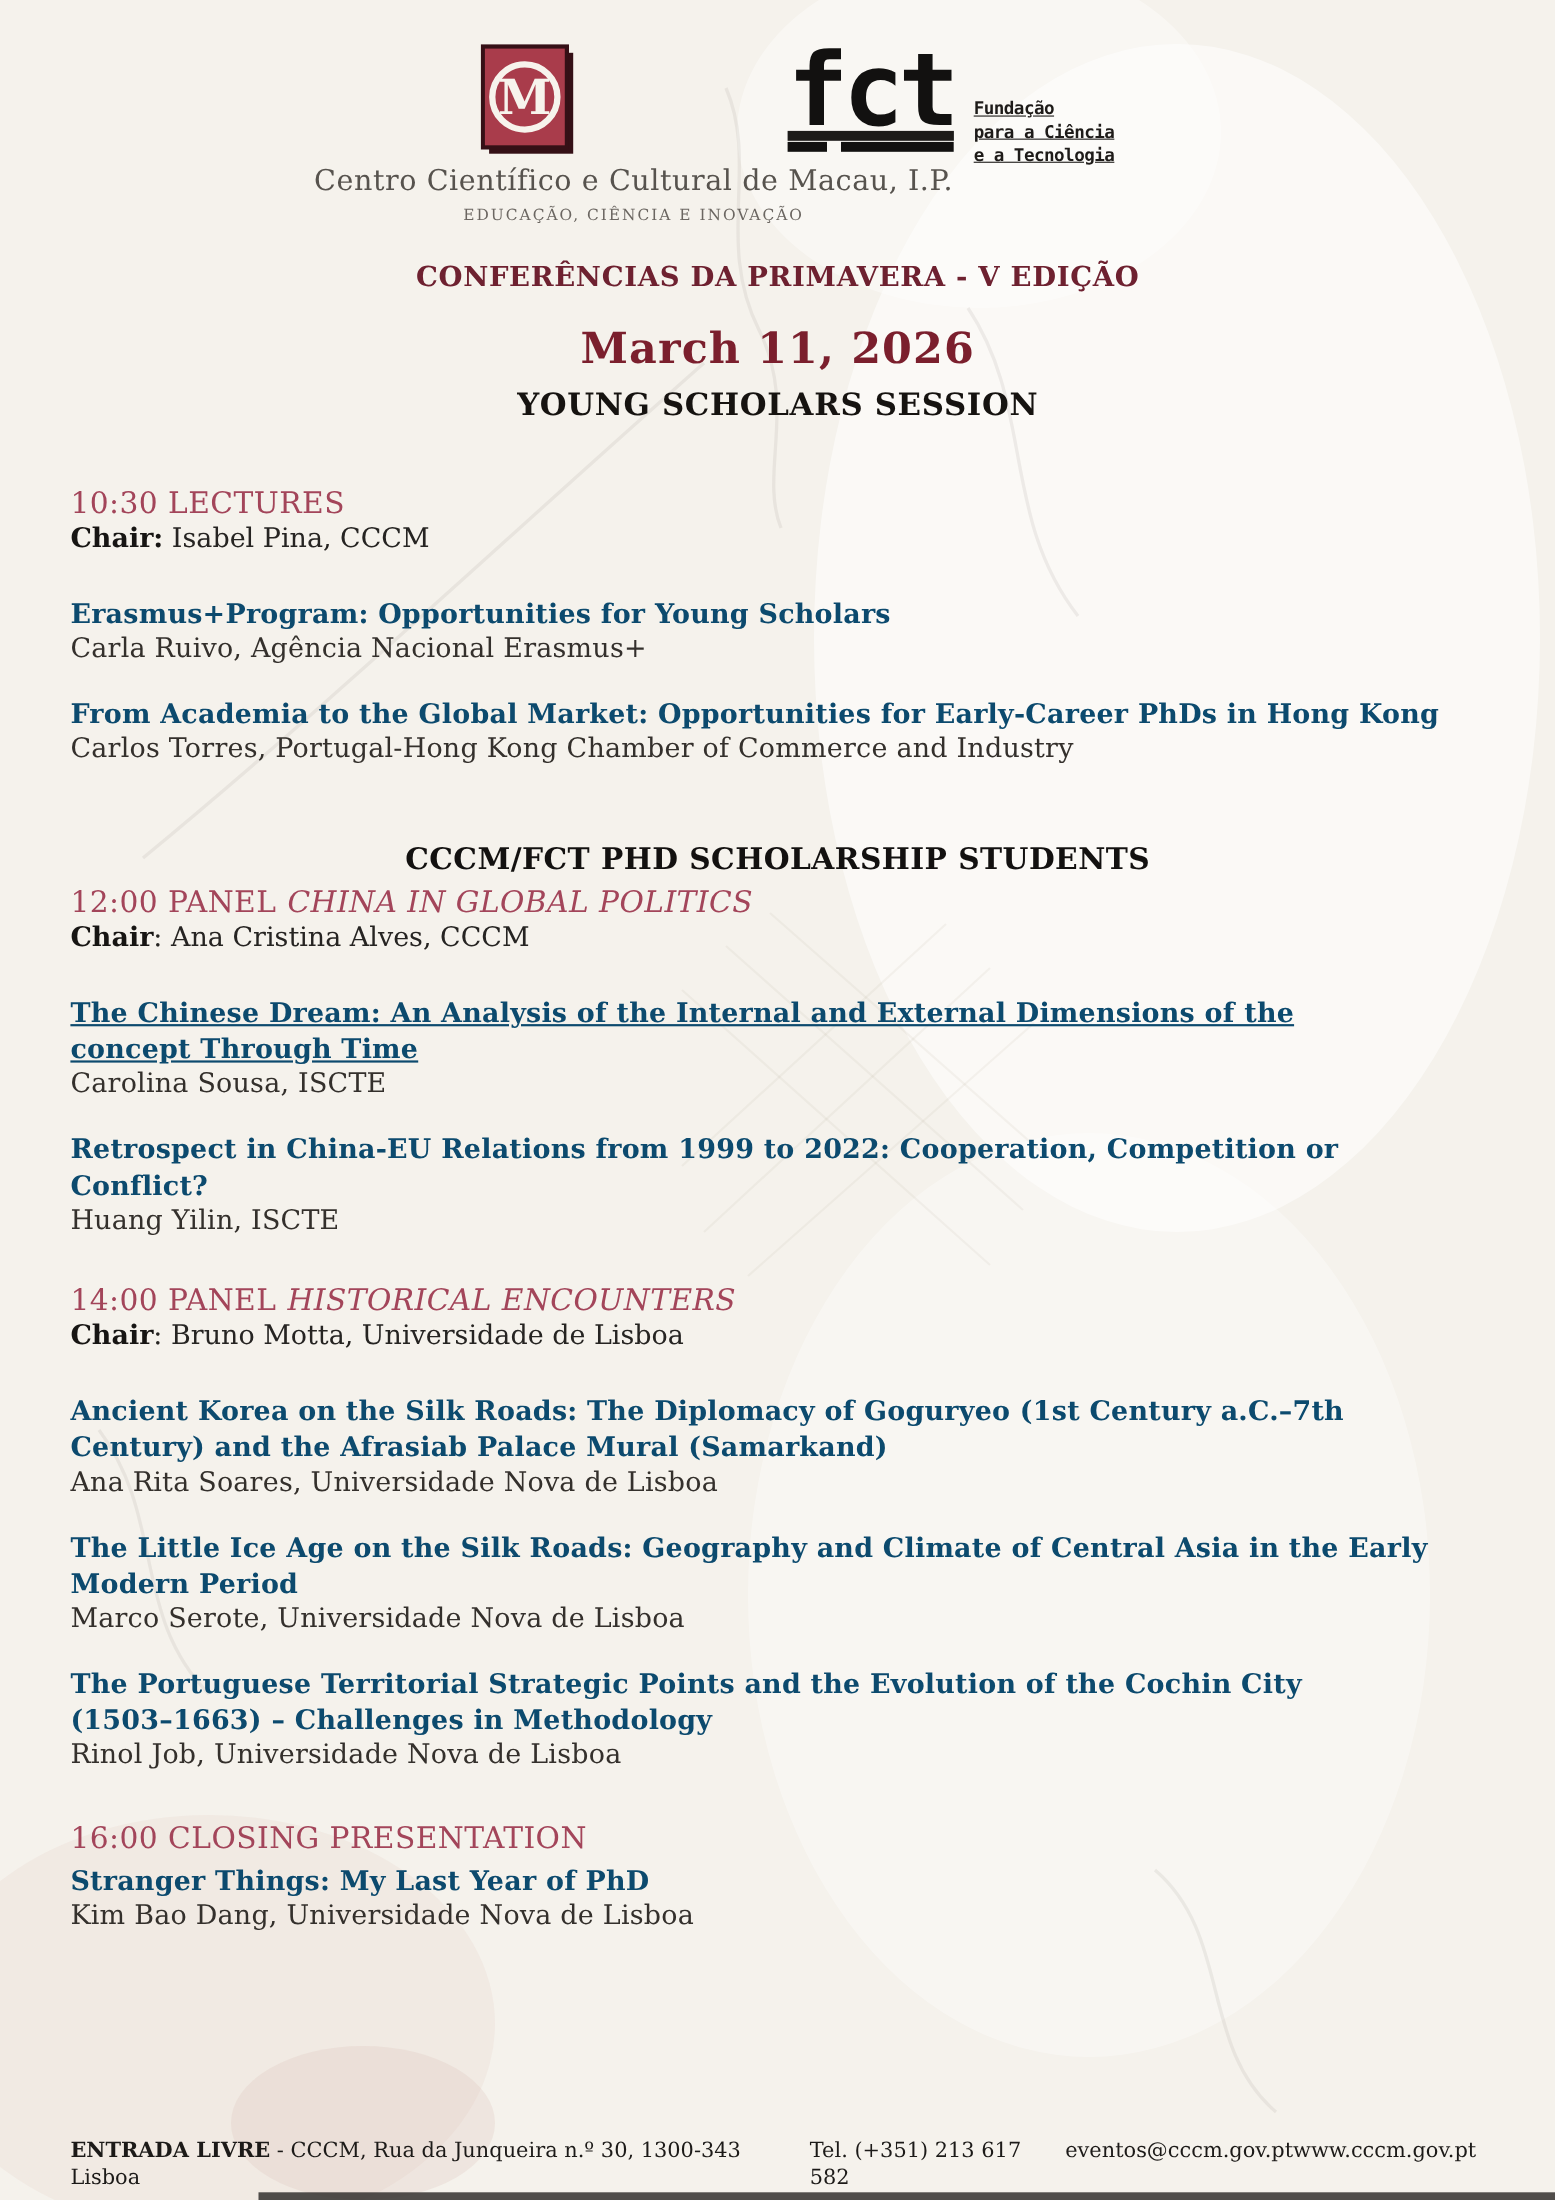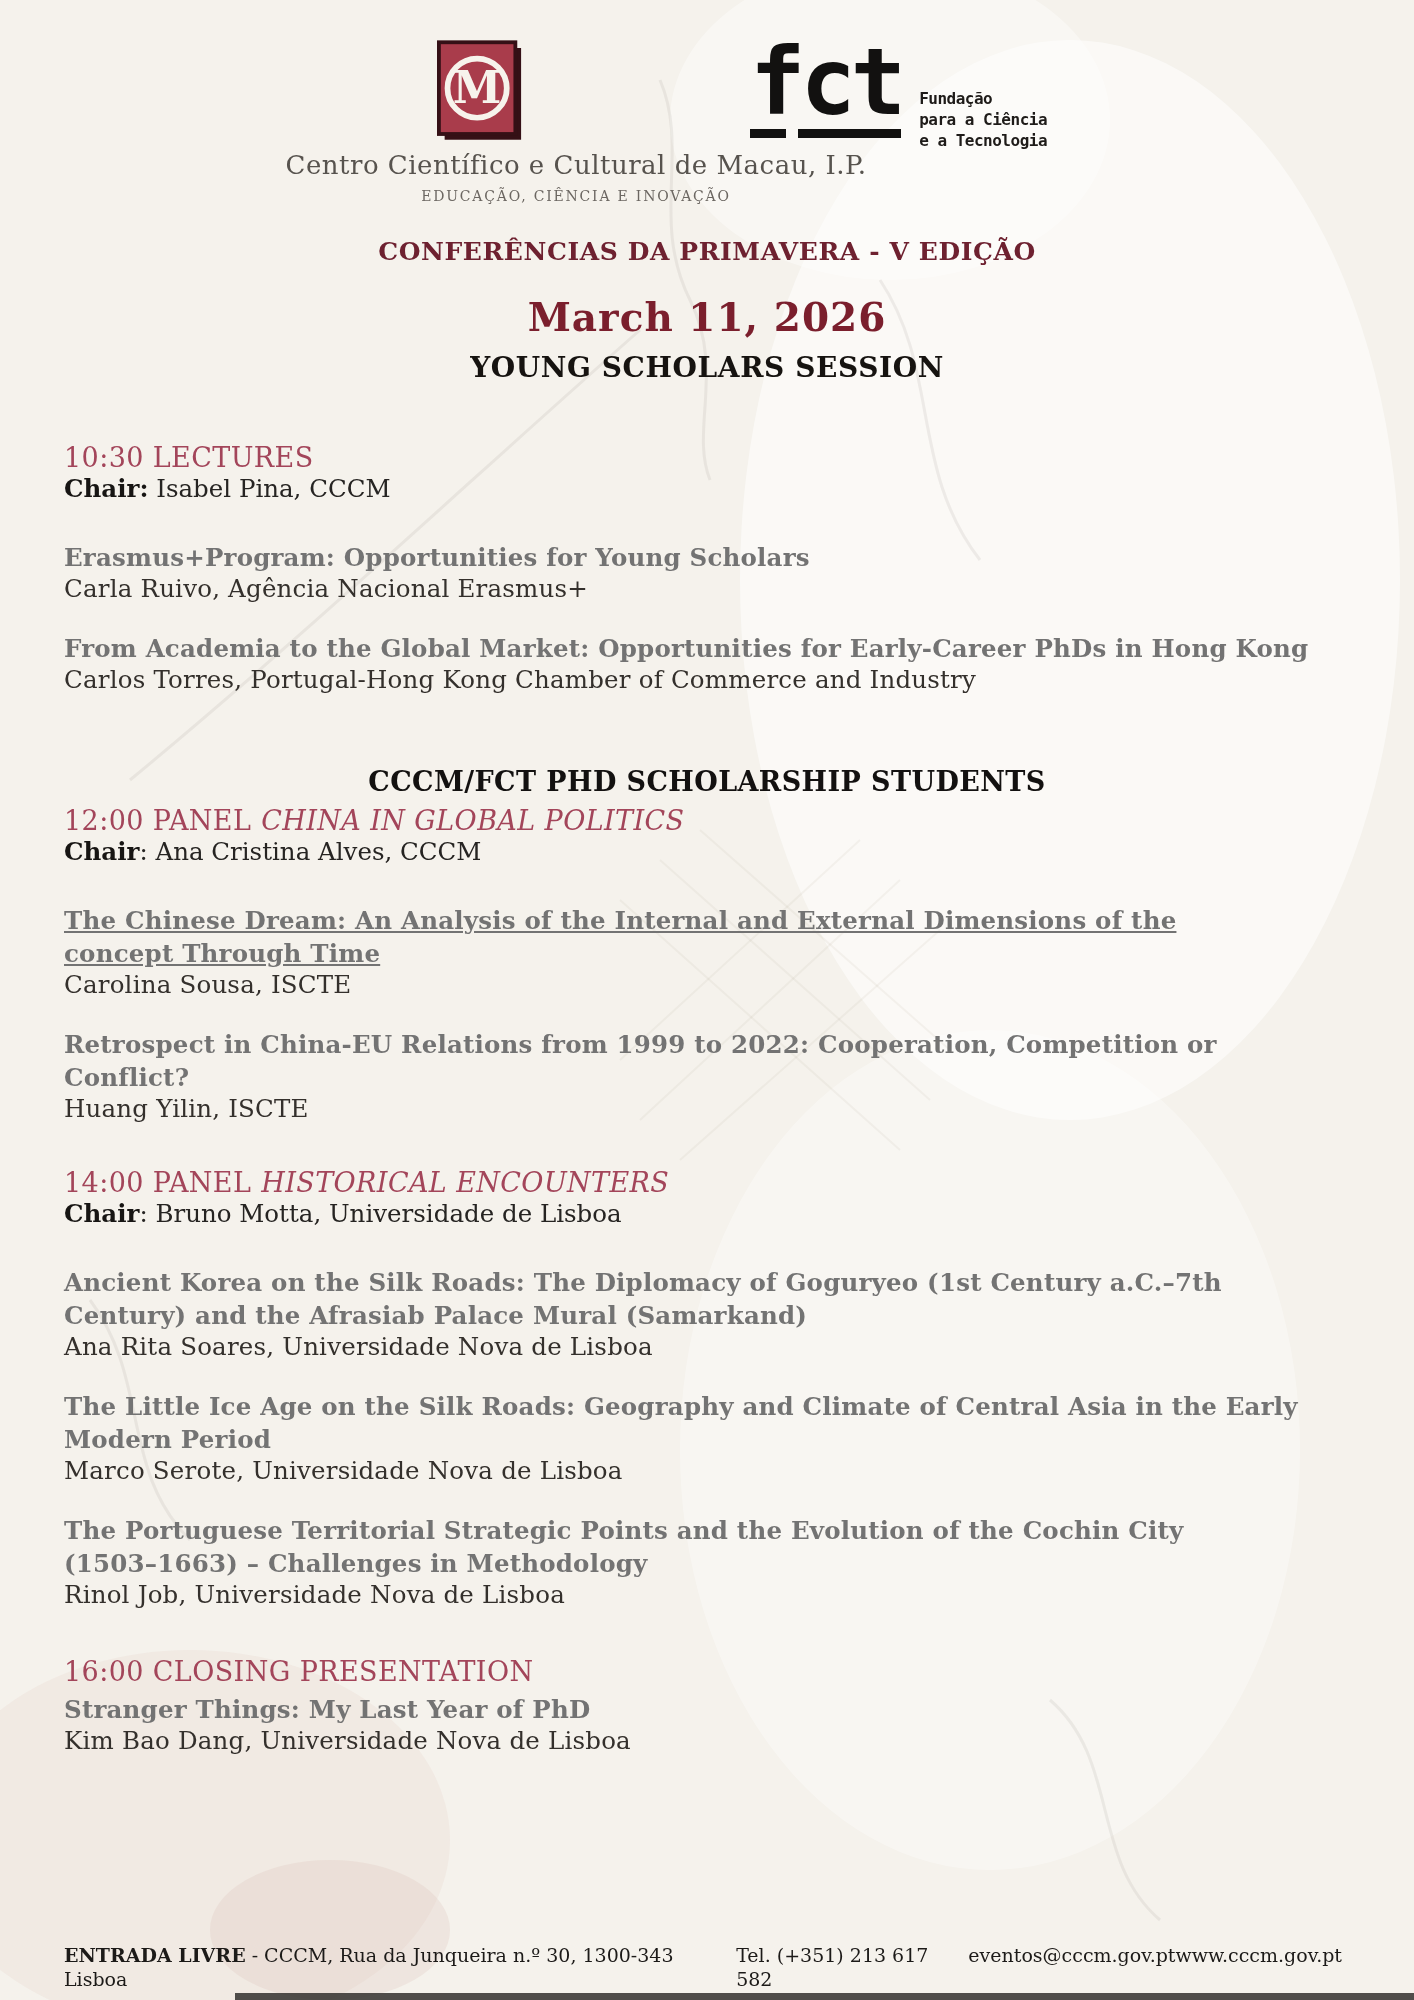--- a/index.html
+++ b/index.html
@@ -9,21 +9,21 @@
   .bg-art { position:absolute; left:0; top:0; z-index:0; }
   .layer { position:relative; z-index:1; }
 
   
   .header { position:relative; height:186px; }
   .cccm-block { position:absolute; left:251px; top:40px; width:650px; text-align:center; }
   .cccm-logo { width:86px; height:102px; margin:0 auto 8px; position:relative; left:-96px; display:block; }
   .cccm-name { font-size:26px; color:#57534e; letter-spacing:.5px; }
   .cccm-tagline { font-size:14px; color:#6b6661; letter-spacing:1.8px; margin-top:8px; }
 
-  .fct-block { position:absolute; left:750px; top:40px; display:flex; }
+  .fct-block { position:absolute; left:716px; top:40px; display:flex;text-decoration:underline; }
   .fct-acronym { font-family:"DejaVu Sans Mono", monospace; font-weight:bold; font-size:92px; line-height:86px;
                  letter-spacing:-5px; color:#121110; }
   .fct-underline { height:9px; margin-top:3px;
                    background:linear-gradient(to right,#121110 0 24%, transparent 24% 32%, #121110 32% 100%); }
   .fct-name { margin:48px 0 0 18px; font-family:"DejaVu Sans Mono", monospace; font-weight:bold;
               font-size:16px; line-height:21px; color:#1e1b19; letter-spacing:-.5px; }
 
   
   .series-title { margin-top:52px; text-align:center; font-size:25px; line-height:28px; font-weight:bold;
                   color:#6e2130; letter-spacing:.6px; }
@@ -42,21 +42,21 @@
 
   .sec-heading { font-size:27px; line-height:30px; font-weight:normal; color:#a3455a; letter-spacing:.4px; }
   .sec-heading .hi { font-style:italic; margin-left:10px; }
   .chair { font-size:24.5px; line-height:29px; margin-top:1px; }
   .chair-label { font-weight:bold; color:#171513; }
   .chair-name { color:#262422; }
 
   .talk { margin-top:29px; }
   .chair + .talk { margin-top:38px; }
   .sec-heading + .talk { margin-top:6px; }
-  .talk-title { font-weight:bold; font-size:24.5px; line-height:33px; color:#737373; letter-spacing:.2px; }
+  .talk-title { font-weight:bold; font-size:24.5px; line-height:33px; color:#0c4a6e; letter-spacing:.2px; }
   .talk-speaker { font-size:24.5px; line-height:28px; color:#34302c; margin-top:1px; letter-spacing:.2px; }
   .mw-a { max-width:1200px;text-decoration:underline; } 
   .mw-b { max-width:1160px; } 
   .mw-c { max-width:1180px; } 
   .mw-d { max-width:1240px; } 
   .mw-e { max-width:1180px; } 
 
   
   .footer { position:absolute; left:64px; right:72px; top:1943px; display:flex; justify-content:space-between;
             font-size:19px; line-height:24px; color:#1c1a18; z-index:1; }

